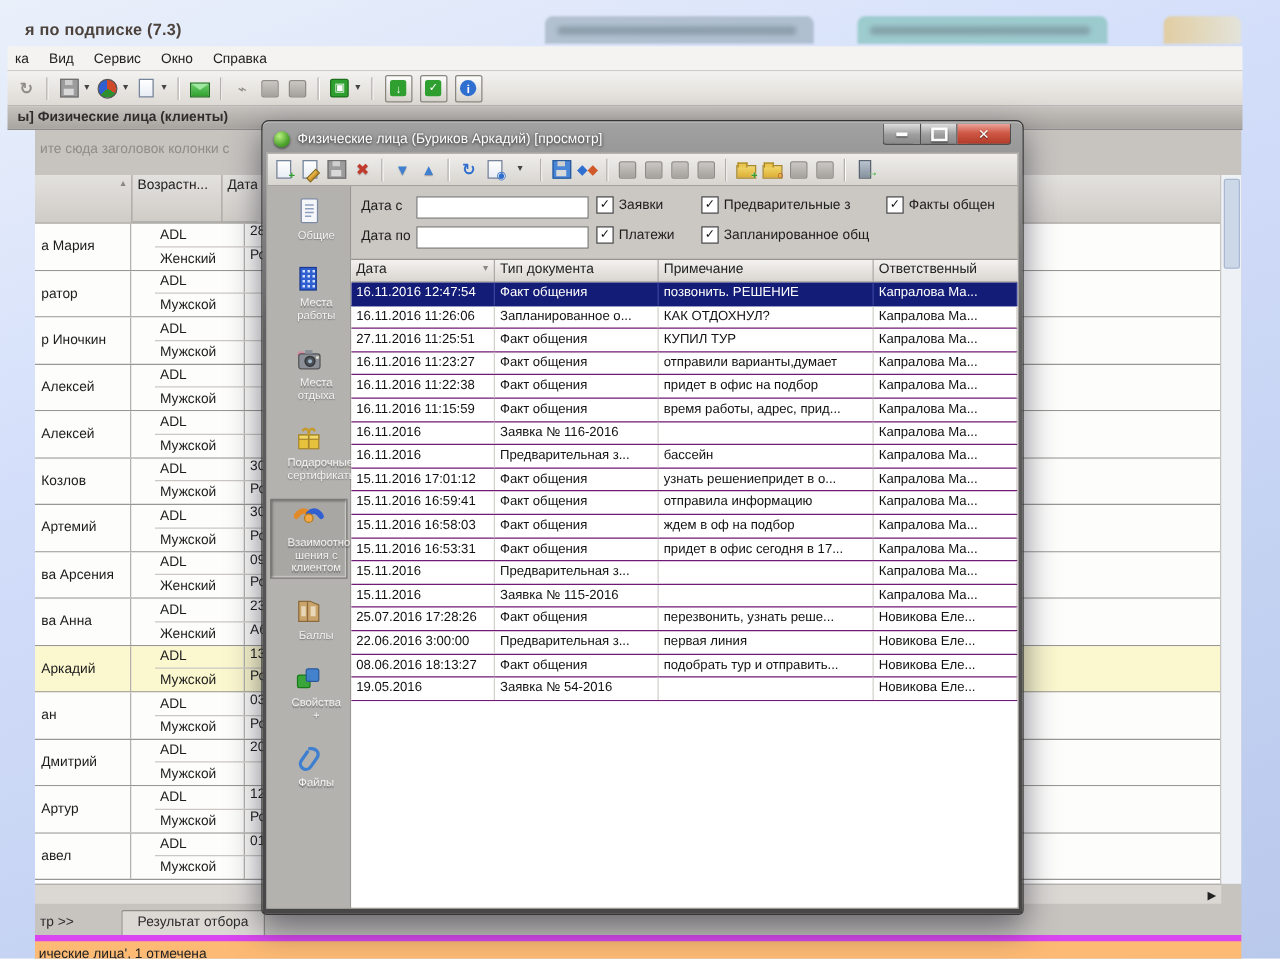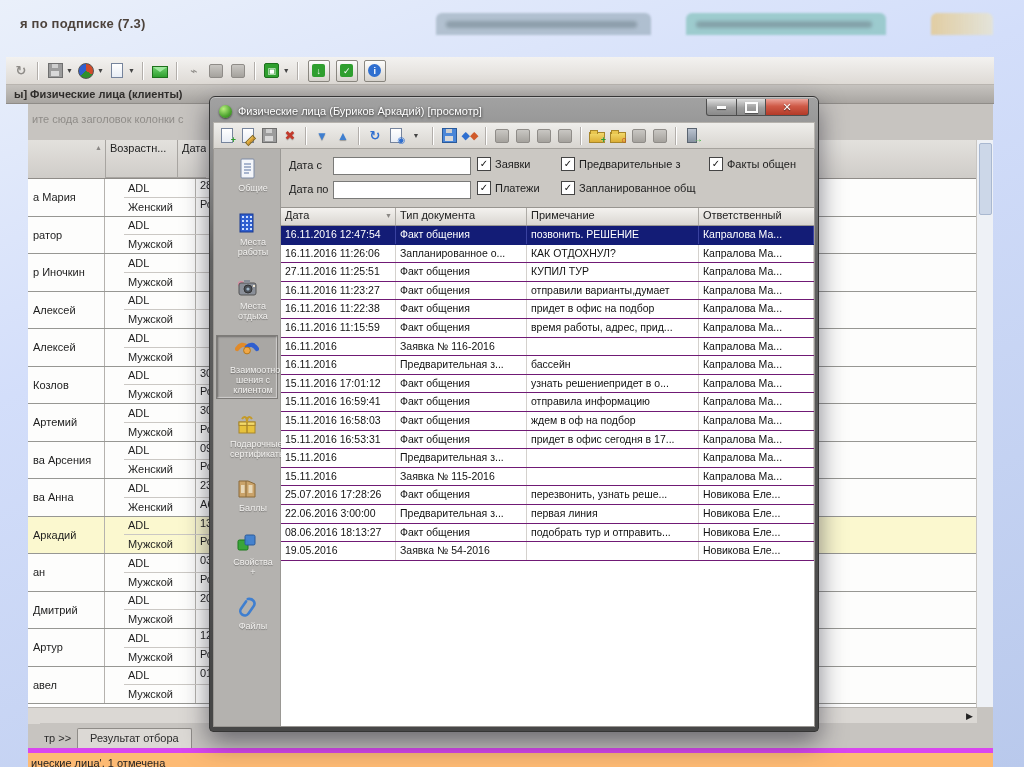--- a/index.html
+++ b/index.html
@@ -40,21 +40,21 @@
   .c-sub{width:110px;display:flex;flex-direction:column;}
   .c-line{flex:1;display:flex;align-items:flex-start;margin-left:19px;}
   .c-line.first{border-bottom:1px solid #cbc8c4;}
   .c-a{width:72px;border-right:1px solid #b5b2ae;padding-left:4px;box-sizing:border-box;align-self:stretch;display:flex;align-items:center;overflow:hidden;white-space:nowrap;}
   .c-b{flex:1;padding-left:4px;overflow:hidden;white-space:nowrap;}
   .c-rest{flex:1;}
   #vscroll{right:0;top:36px;width:16px;height:567px;background:#eef1f6;border-left:1px solid #c9c6c2;}
   #vthumb{position:absolute;left:2px;top:3px;width:11px;height:70px;background:#ccd7e8;border:1px solid #a9b8d0;border-radius:2px;}
   #hscroll{left:0;top:603px;right:16px;height:16px;background:#dbd8d4;border-top:1px solid #b5b2ae;display:flex;align-items:center;justify-content:flex-end;}
   #hscroll .arr{font-size:9px;color:#222;margin-right:4px;}
-  #bottomtabs{left:12px;top:619px;right:0;height:25px;background:#c7c4c0;display:flex;align-items:flex-end;padding-left:2px;font-size:11px;color:#2c2c2c;}
+  #bottomtabs{left:0;top:619px;right:0;height:25px;background:#c7c4c0;display:flex;align-items:flex-end;padding-left:2px;font-size:11px;color:#2c2c2c;gap:32px;}
   #tab-filter{padding:3px 6px 4px 2px;}
   #tab-result{background:#dcd9d5;border:1px solid #8f8c88;border-bottom:none;border-radius:2px 2px 0 0;padding:3px 12px 4px 12px;}
   #statusbar{left:0;top:644px;right:0;height:19px;background:#fdba74;border-top:5px solid #d946ef;font-size:11px;color:#222;display:flex;align-items:center;padding-left:3px;}
   
   #dialog{left:209px;top:96px;width:610px;height:636px;border-radius:6px 6px 4px 4px;
     background:linear-gradient(180deg,#a2a2a2,#626262 26%,#474747 90%);
     border:1px solid #353535;box-shadow:0 10px 26px rgba(25,25,40,.55),inset 0 1px 0 rgba(255,255,255,.35);
     box-sizing:border-box;padding:3px;}
   #dlg-titlebar{height:22px;display:flex;align-items:center;padding-left:6px;position:relative;}
   #dlg-title{font-size:11px;color:#fff;margin-left:6px;text-shadow:0 1px 3px rgba(0,0,0,.9);white-space:nowrap;}
@@ -124,20 +124,27 @@
         <span class="blurbar"></span>
       </div>
     <div class="abs tabblob" style="left:680px;width:200px;background:rgba(125,190,183,.65);">
         <span class="blurbar"></span>
       </div>
     <div class="abs tabblob" style="left:925px;width:62px;background:linear-gradient(90deg,rgba(235,190,90,.55),rgba(250,235,170,.4));"></div>
     <div class="abs" style="left:150px;top:0;right:0;height:26px;background:linear-gradient(rgba(160,215,208,.9),rgba(135,195,188,.85));z-index:-1;border-radius:4px 4px 0 0;"></div>
     <div class="abs" id="win-title">я по подписке (7.3)</div>
   </div>
 
+  <div class="abs" id="menubar">
+      <span>ка</span>
+      <span>Вид</span>
+      <span>Сервис</span>
+      <span>Окно</span>
+      <span>Справка</span>
+    </div>
 
   <div class="abs" id="toolbar">
     <span class="mi">
         <span class="ref" style="color:#8f8c88;">↻</span>
       </span>
     <span class="tsep"></span>
     <span class="mi">
         <span class="disk"></span>
       </span>
       <span class="ddn">▼</span>
@@ -534,31 +541,31 @@
                 </g>
               </svg></span><div class="cap">Места</div><div class="cap">работы</div></div>
           <div class="sb-item"><span><svg viewBox="0 0 24 24" width="24" height="24">
                 <circle cx="6" cy="9" r="3" fill="#d88aa0"></circle>
                 <rect x="4" y="8" width="17" height="12" rx="2" fill="#8a8f98" stroke="#555"></rect>
                 <rect x="9" y="5" width="6" height="3" fill="#8a8f98"></rect>
                 <circle cx="13" cy="14" r="4" fill="#4a5058" stroke="#333"></circle>
                 <circle cx="13" cy="14" r="1.6" fill="#9fb6c8"></circle>
                 <rect x="18" y="10" width="2" height="2" fill="#efe6d2"></rect>
               </svg></span><div class="cap">Места</div><div class="cap">отдыха</div></div>
-          <div class="sb-item sel"><span><svg viewBox="0 0 24 24" width="24" height="24">
-                <path d="M2 10c3-4.5 6.5-5.5 10-2" stroke="#e08a2a" stroke-width="4.4" fill="none" stroke-linecap="round"></path>
-                <path d="M22 10c-3-4.5-6.5-5.5-10-2" stroke="#2f5fd0" stroke-width="4.4" fill="none" stroke-linecap="round"></path>
-                <circle cx="12" cy="11.5" r="3.4" fill="#f0a848" stroke="#b87818"></circle>
-              </svg></span><div class="cap">Взаимоотно</div><div class="cap">шения с</div><div class="cap">клиентом</div></div>
           <div class="sb-item"><span><svg viewBox="0 0 24 24" width="24" height="24">
                 <rect x="4" y="9" width="16" height="11" fill="#e7c23c" stroke="#a8862a"></rect>
                 <rect x="4" y="9" width="16" height="3.4" fill="#f2d96a" stroke="#a8862a"></rect>
                 <path d="M12 9v11" stroke="#a8862a" stroke-width="1.4"></path>
                 <path d="M7 6c2-3.5 5-2.3 5 3 0-5.3 3-6.5 5-3" fill="none" stroke="#c49a2a" stroke-width="2"></path>
               </svg></span><div class="cap">Подарочные</div><div class="cap">сертификаты</div></div>
+          <div class="sb-item sel"><span><svg viewBox="0 0 24 24" width="24" height="24">
+                <path d="M2 10c3-4.5 6.5-5.5 10-2" stroke="#e08a2a" stroke-width="4.4" fill="none" stroke-linecap="round"></path>
+                <path d="M22 10c-3-4.5-6.5-5.5-10-2" stroke="#2f5fd0" stroke-width="4.4" fill="none" stroke-linecap="round"></path>
+                <circle cx="12" cy="11.5" r="3.4" fill="#f0a848" stroke="#b87818"></circle>
+              </svg></span><div class="cap">Взаимоотно</div><div class="cap">шения с</div><div class="cap">клиентом</div></div>
           <div class="sb-item"><span><svg viewBox="0 0 24 24" width="24" height="24">
                 <path d="M4 4h9l7 3v13H4z" fill="#caa36a" stroke="#8a6a3a"></path>
                 <path d="M11 4v16" stroke="#8a6a3a"></path>
                 <rect x="6" y="8" width="3.6" height="8" fill="#e8d8b8"></rect>
                 <rect x="13.5" y="8" width="4" height="8" fill="#e8d8b8"></rect>
               </svg></span><div class="cap">Баллы</div></div>
           <div class="sb-item"><span><svg viewBox="0 0 24 24" width="24" height="24">
                 <rect x="3" y="9" width="10" height="10" rx="1.5" fill="#3aa53a" stroke="#1a7a1a"></rect>
                 <rect x="10" y="4" width="10" height="10" rx="1.5" fill="#3f7fd0" stroke="#2a5a9a" fill-opacity="0.95"></rect>
               </svg></span><div class="cap">Свойства +</div></div>

